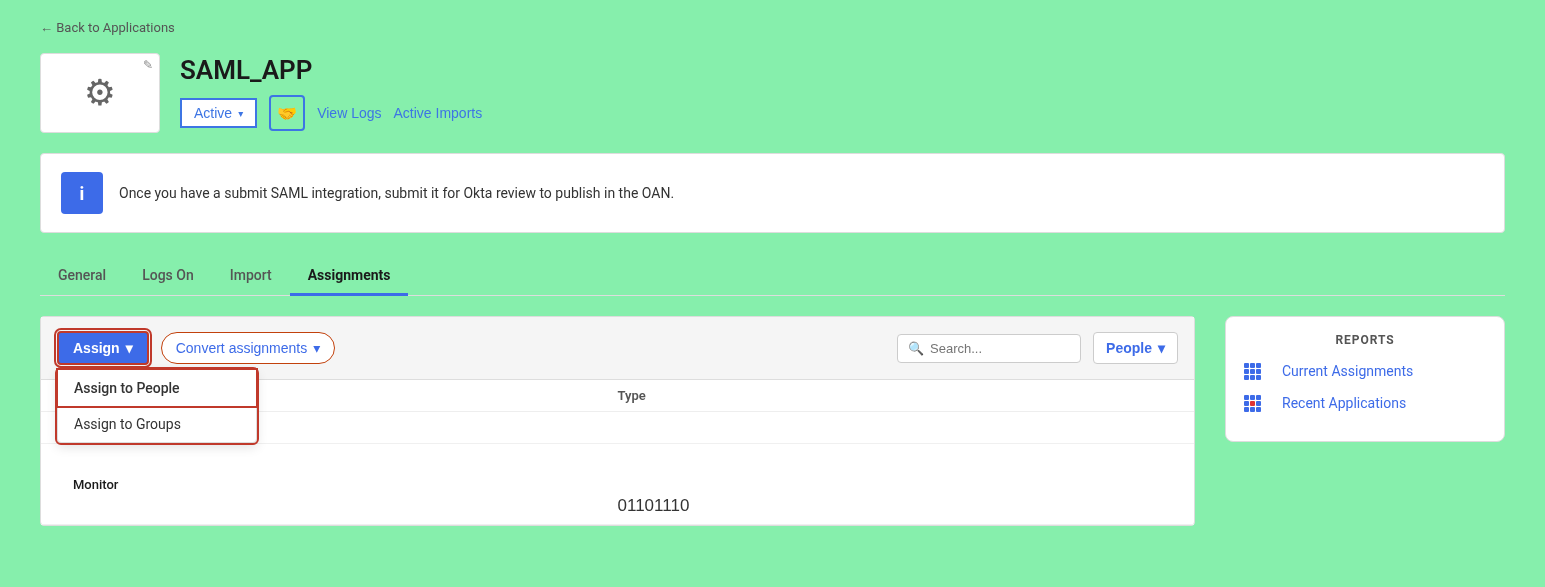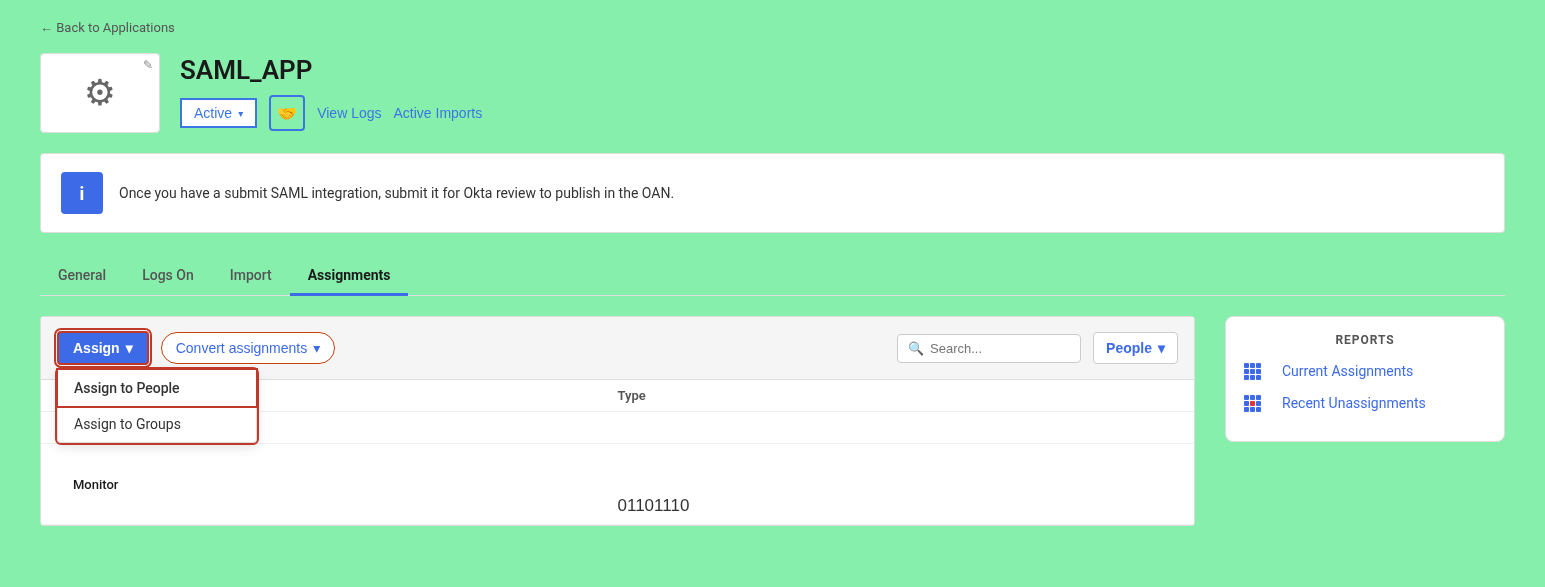--- a/index.html
+++ b/index.html
@@ -498,19 +498,19 @@
               <span class="grid-dot dot-blue"></span>
               <span class="grid-dot dot-blue"></span>
               <span class="grid-dot dot-blue"></span>
               <span class="grid-dot dot-red"></span>
               <span class="grid-dot dot-blue"></span>
               <span class="grid-dot dot-blue"></span>
               <span class="grid-dot dot-blue"></span>
               <span class="grid-dot dot-blue"></span>
             </span>
           </span>
-          <span>Recent Unassignments</span>
+          <span>Recent Applications</span>
         </a>
       </div>
     </div>
 
   </div>
 </div>
 
 </body></html>

